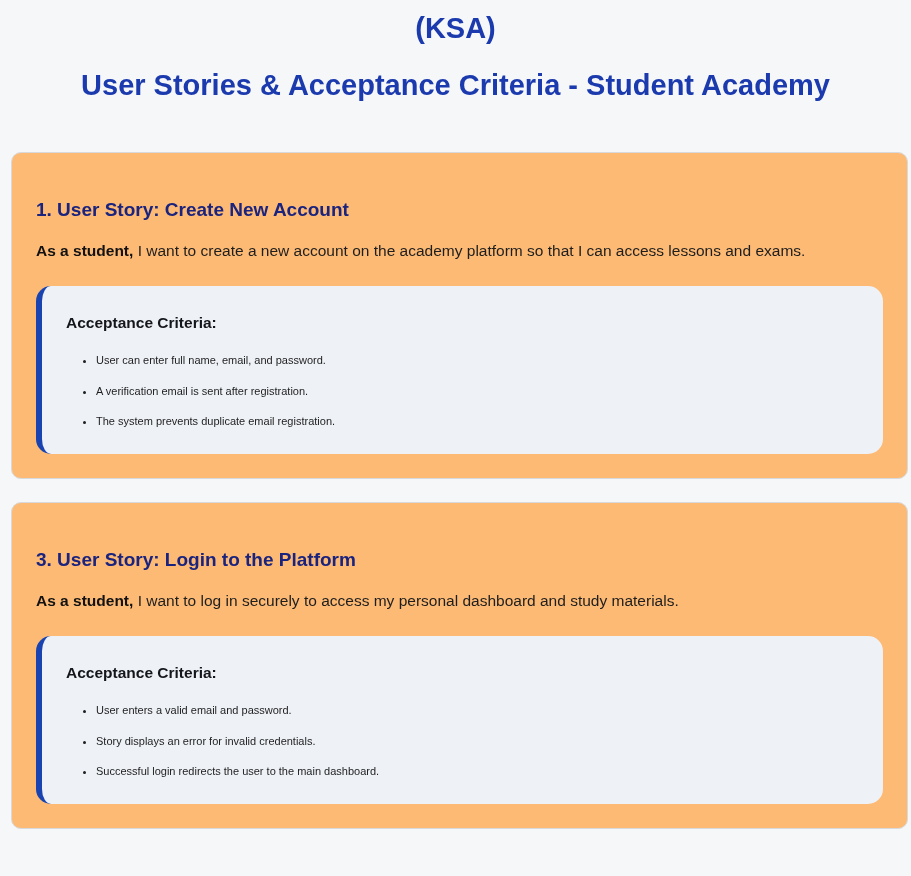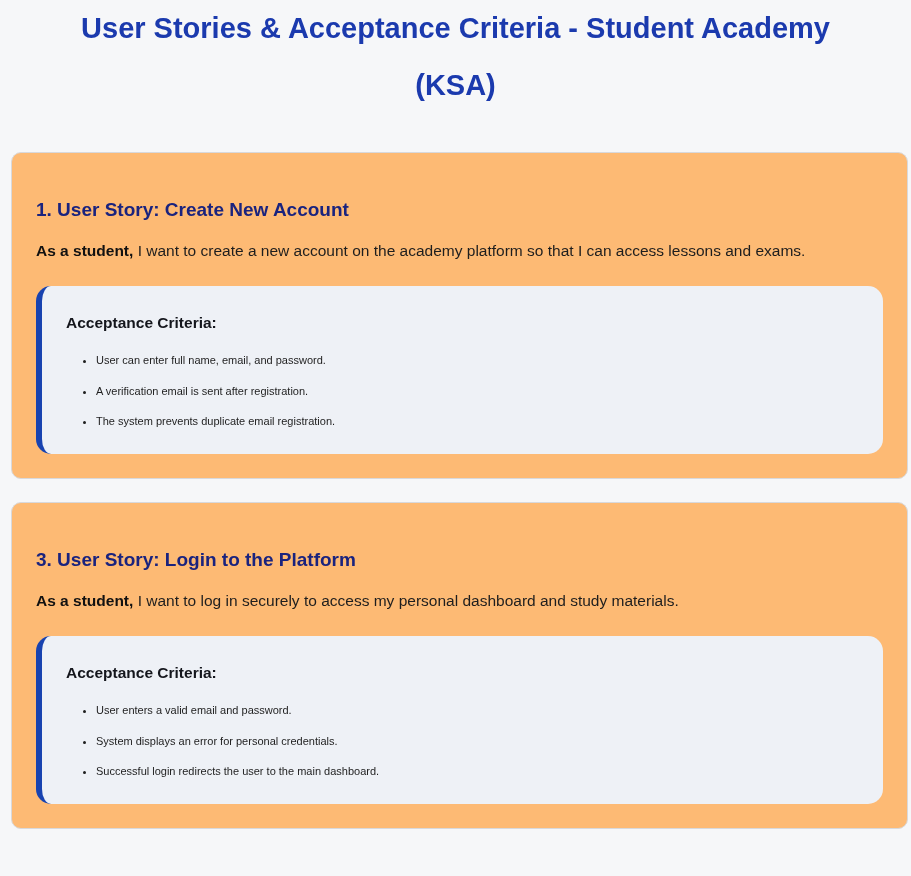--- a/index.html
+++ b/index.html
@@ -74,22 +74,22 @@
     line-height: 1.2;
   }
   .criteria li:last-child { margin-bottom: 0; }
 </style>
 </head>
 <body>
 
 <div class="page">
 
   <h1 class="page-title">
+      <span style="display:block">(KSA)</span>
       <span style="display:block">User Stories &amp; Acceptance Criteria - Student Academy</span>
-      <span style="display:block">(KSA)</span>
     </h1>
 
   <section class="card">
     <h2>1. User Story: Create New Account</h2>
     <p class="story"><strong>As a student,</strong><span> I want to create a new account on the academy platform so that I can access lessons and exams.</span></p>
     <div class="criteria">
       <p class="criteria-label">Acceptance Criteria:</p>
       <ul>
         <li>User can enter full name, email, and password.</li>
         <li>A verification email is sent after registration.</li>
@@ -98,19 +98,19 @@
     </div>
   </section>
 
   <section class="card">
     <h2>3. User Story: Login to the Platform</h2>
     <p class="story"><strong>As a student,</strong><span> I want to log in securely to access my personal dashboard and study materials.</span></p>
     <div class="criteria">
       <p class="criteria-label">Acceptance Criteria:</p>
       <ul>
         <li>User enters a valid email and password.</li>
-        <li>System displays an error for personal credentials.</li>
+        <li>Story displays an error for invalid credentials.</li>
         <li>Successful login redirects the user to the main dashboard.</li>
       </ul>
     </div>
   </section>
 
 </div>
 
 </body></html>

